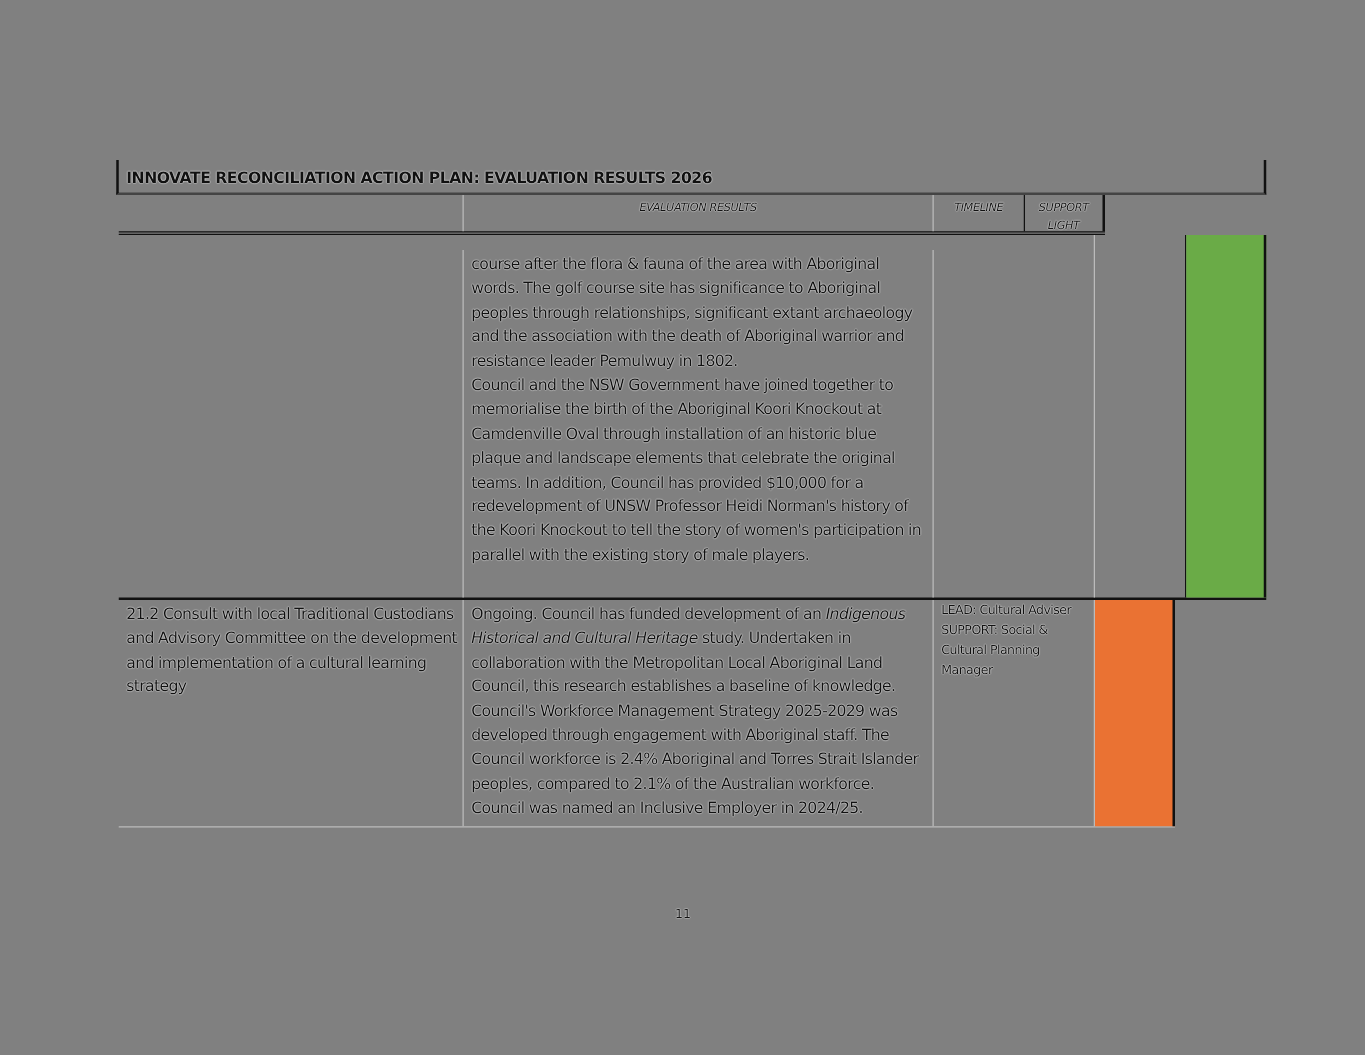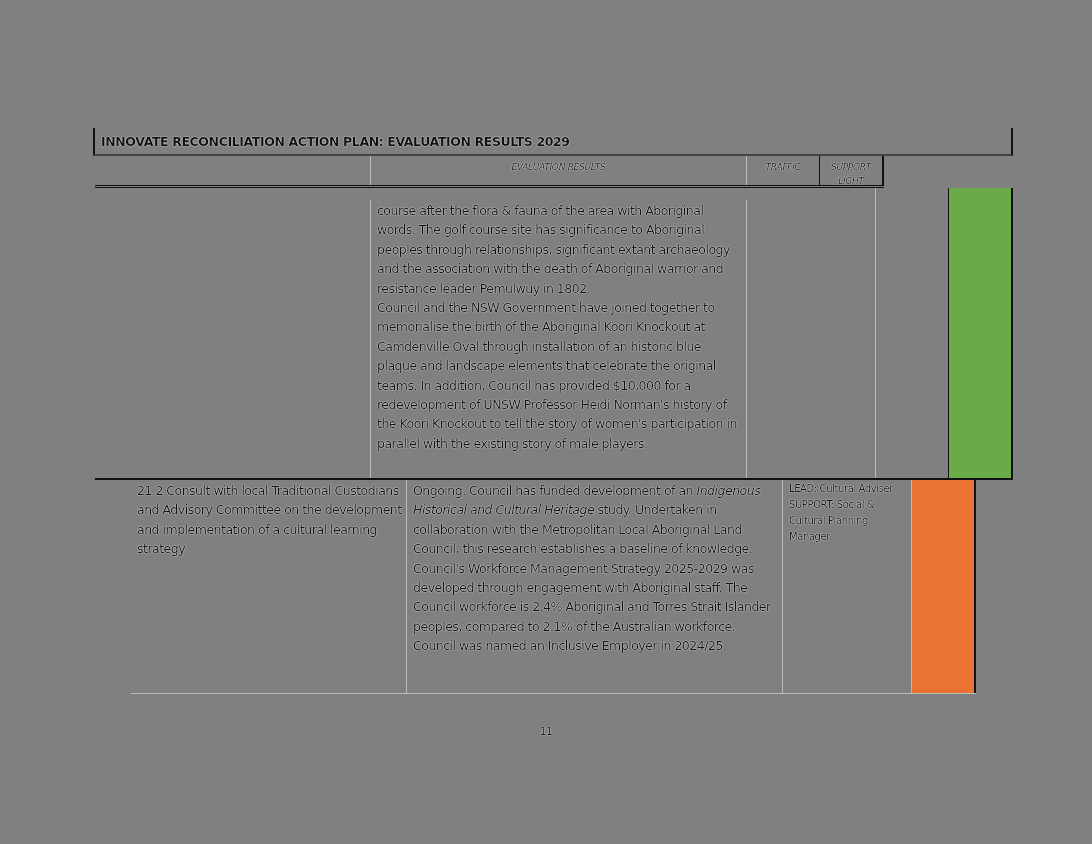--- a/index.html
+++ b/index.html
@@ -86,23 +86,22 @@
     .c3 { width: 129px; }
     .c4 { width: 73px; border-right: 1px solid #111 !important; }
     .c5 { width: 64px; border-right: 2px solid #111 !important; }
     .row1 {
       top: 32px;
       height: 292px;
       border-bottom: 2px solid #111;
     }
     .row2 {
       top: 324px;
-      height: 214px;
+      height: 182px;
       border-bottom: 1px solid #bbb;
-      margin-left: 36px;
     }
     .body-text {
       font-size: 12.5px;
       line-height: 19.4px;
       letter-spacing: -0.5px;
       padding: 0 4px 0 6px;
     }
     .row1 .body-text { padding-top: 1px; margin-top: 12px; }
     .row2 .body-text { padding-top: 1px; }
     .small-text {
@@ -121,28 +120,28 @@
       top: 726px;
       font-size: 10px;
       font-weight: normal;
     }
   </style>
 </head>
 <body>
 
 <div class="page-frame">
   <div class="title-bar">
-    <span class="title-text text-outline">INNOVATE RECONCILIATION ACTION PLAN: EVALUATION RESULTS 2029</span>
+    <span class="title-text text-outline">INNOVATE RECONCILIATION ACTION PLAN: EVALUATION RESULTS 2026</span>
   </div>
 
   <div class="grid">
     <div class="row header-row">
       <div class="cell c1 text-outline"></div>
       <div class="cell c2 text-outline">EVALUATION RESULTS</div>
-      <div class="cell c4 text-outline">TRAFFIC</div>
+      <div class="cell c4 text-outline">TIMELINE</div>
       <div class="cell c5 text-outline">SUPPORT LIGHT</div>
     </div>
 
     <div class="row row1">
       <div class="cell c1 body-text text-outline"></div>
       <div class="cell c2 body-text text-outline">
         <span class="para">course after the flora &amp; fauna of the area with Aboriginal words. The golf course site has significance to Aboriginal peoples through relationships, significant extant archaeology and the association with the death of Aboriginal warrior and resistance leader Pemulwuy in 1802.</span>
         <span class="para">Council and the NSW Government have joined together to memorialise the birth of the Aboriginal Koori Knockout at Camdenville Oval through installation of an historic blue plaque and landscape elements that celebrate the original teams. In addition, Council has provided $10,000 for a redevelopment of UNSW Professor Heidi Norman's history of the Koori Knockout to tell the story of women's participation in parallel with the existing story of male players.</span>
       </div>
       <div class="cell c3 small-text text-outline"></div>

